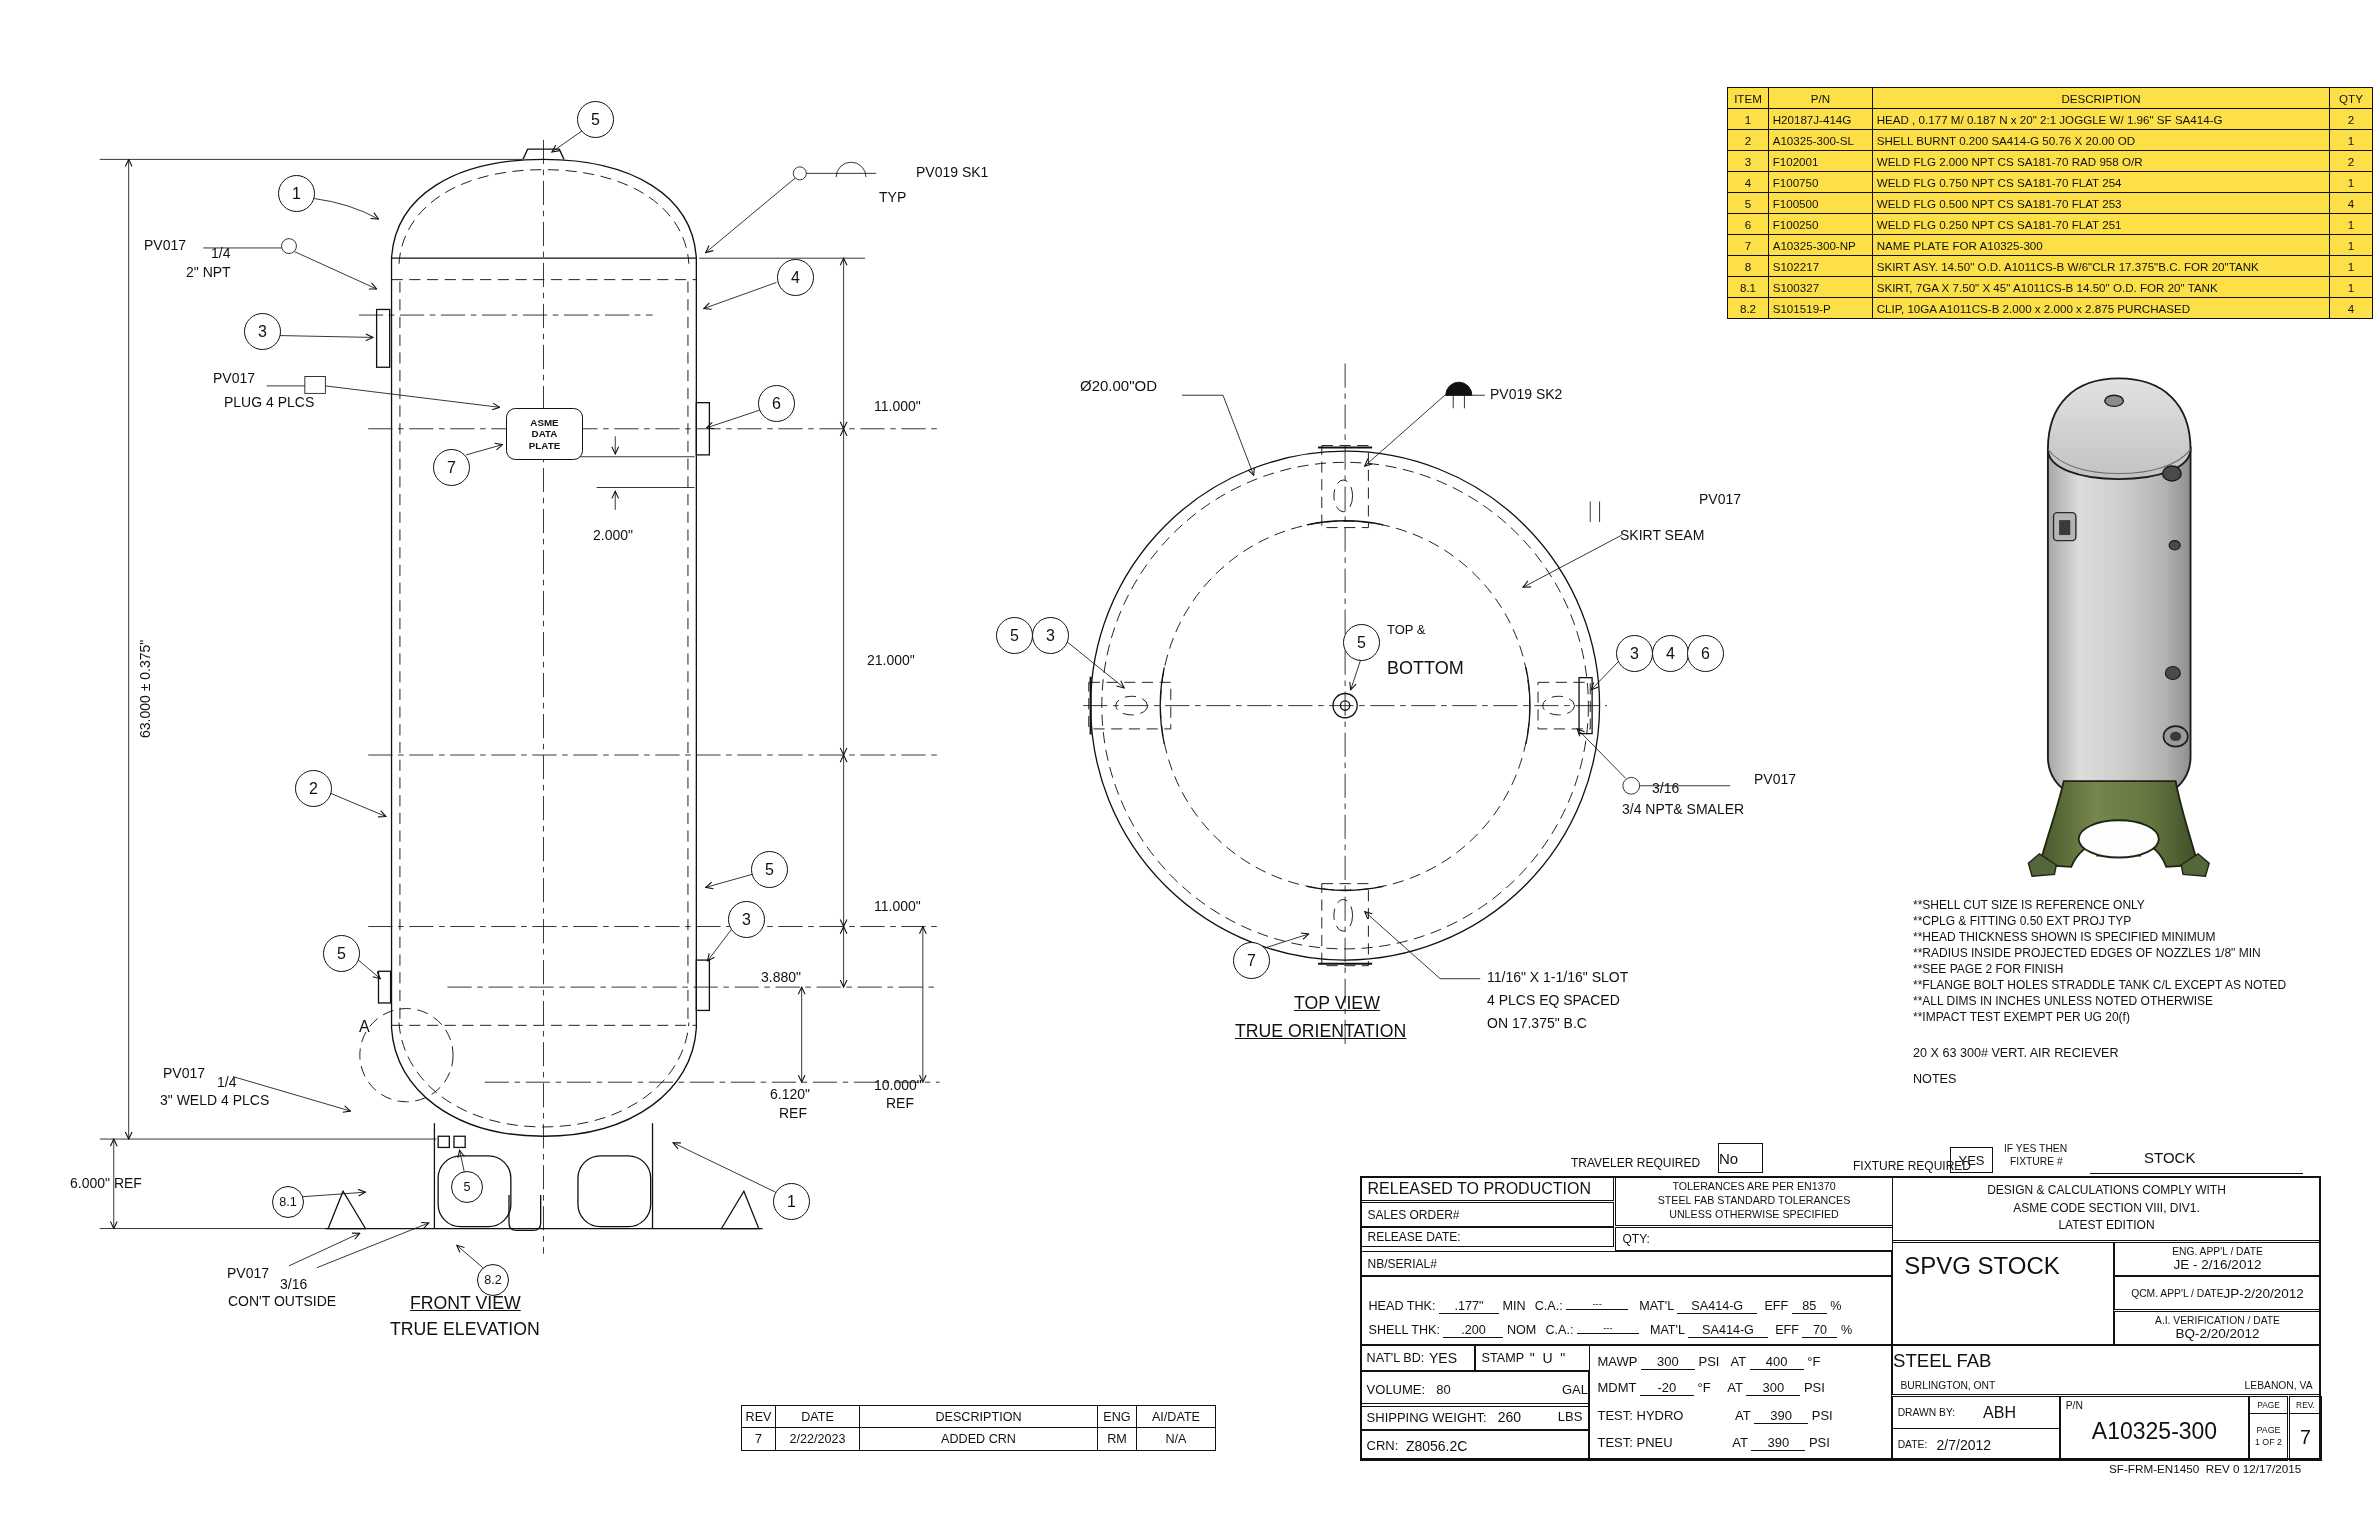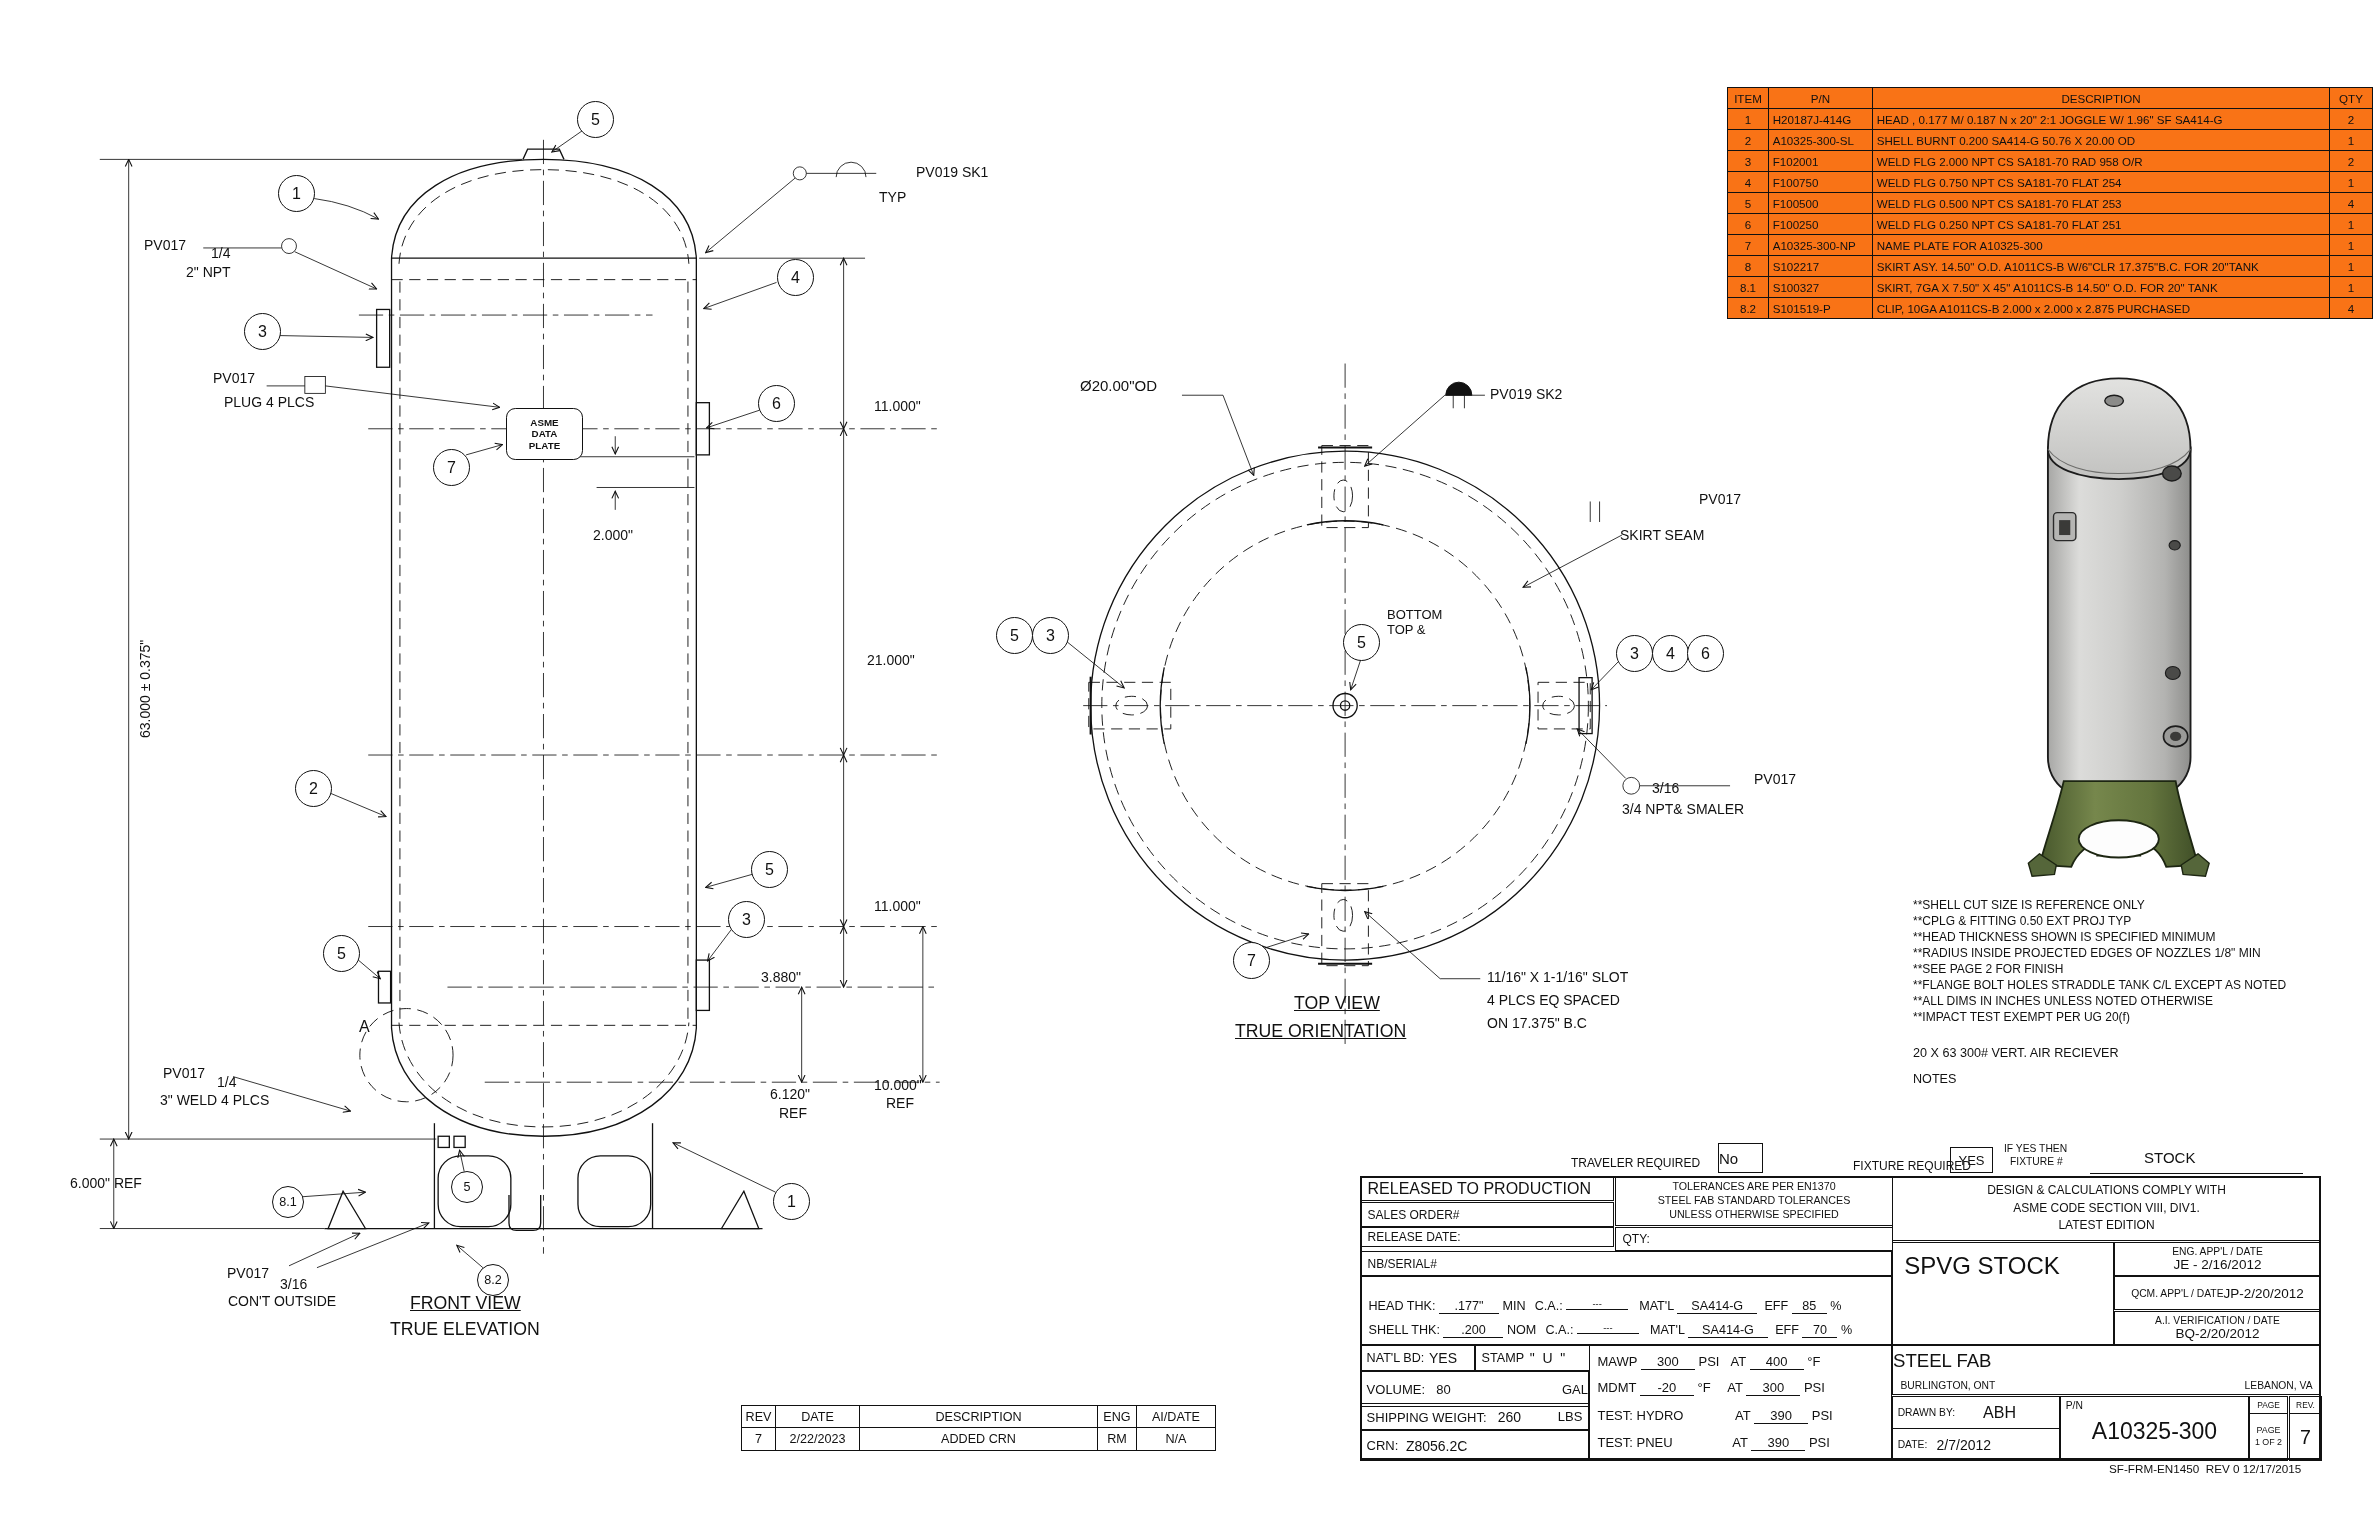--- a/index.html
+++ b/index.html
@@ -10,21 +10,21 @@
   .ol2{stroke:#111;stroke-width:2.2;fill:none}
   .thin{stroke:#111;stroke-width:0.9;fill:none}
   .hid{stroke:#111;stroke-width:1;fill:none;stroke-dasharray:12 7}
   .cl{stroke:#111;stroke-width:0.9;fill:none;stroke-dasharray:26 6 6 6}
   .lbl{position:absolute;white-space:nowrap;font-size:14px;line-height:1.12;color:#111}
   .big{font-size:17.7px}
   .ul{text-decoration:underline}
   .balloon{position:absolute;border:1.5px solid #111;border-radius:50%;background:#fff;
            display:flex;align-items:center;justify-content:center;font-size:16px}
   .balloon.sm{font-size:12.6px}
-  table.bom{position:absolute;left:1727px;top:87px;width:645px;border-collapse:collapse;table-layout:fixed;background:#f97316}
+  table.bom{position:absolute;left:1727px;top:87px;width:645px;border-collapse:collapse;table-layout:fixed;background:#fde047}
   table.bom th,table.bom td{border:1.4px solid #111;font-size:11.6px;padding:0 3.7px;height:20px;
       text-align:center;overflow:hidden;white-space:nowrap;font-weight:normal}
   table.bom td.l{text-align:left}
   .cell{position:absolute;border:1.9px solid #111;box-sizing:border-box}
   .u{display:inline-block;border-bottom:1.4px solid #111;text-align:center}
   .noteline{font-size:12px;line-height:16px;white-space:nowrap}
   table.rev{position:absolute;left:741px;top:1405px;width:475px;border-collapse:collapse;table-layout:fixed;background:#fff}
   table.rev th,table.rev td{border:1.6px solid #111;font-size:12.6px;height:21.4px;text-align:center;padding:0;font-weight:normal}
   .asmeplate{position:absolute;left:506px;top:408px;width:75px;height:50px;border:1.9px solid #111;border-radius:9.3px;
      display:flex;flex-direction:column;align-items:center;justify-content:center;font-size:9.8px;font-weight:bold;line-height:1.15;background:#fff}
@@ -313,21 +313,21 @@
   <div class="lbl" style="left:280px;top:1277px">3/16</div>
   <div class="lbl" style="left:228px;top:1294px">CON'T OUTSIDE</div>
   <div class="lbl big ul" style="left:410px;top:1294px">FRONT VIEW</div>
   <div class="lbl big" style="left:390px;top:1320px">TRUE ELEVATION</div>
 
   <div class="lbl" style="left:1080px;top:378px;font-size:15px">Ø20.00"OD</div>
   <div class="lbl" style="left:1490px;top:387px">PV019 SK2</div>
   <div class="lbl" style="left:1699px;top:492px">PV017</div>
   <div class="lbl" style="left:1620px;top:528px">SKIRT SEAM</div>
   <div class="lbl" style="left:1387px;top:623px;font-size:13px">TOP &amp;</div>
-  <div class="lbl" style="left:1387px;top:608px;font-size:13px">BOTTOM</div>
+  <div class="lbl" style="left:1387px;top:658px;font-size:18px">BOTTOM</div>
   <div class="lbl" style="left:1652px;top:781px">3/16</div>
   <div class="lbl" style="left:1754px;top:772px">PV017</div>
   <div class="lbl" style="left:1622px;top:802px">3/4 NPT&amp; SMALER</div>
   <div class="lbl" style="left:1487px;top:970px">11/16" X 1-1/16" SLOT</div>
   <div class="lbl" style="left:1487px;top:993px">4 PLCS EQ SPACED</div>
   <div class="lbl" style="left:1487px;top:1016px">ON 17.375" B.C</div>
   <div class="lbl big ul" style="left:1294px;top:994px">TOP VIEW</div>
   <div class="lbl big ul" style="left:1235px;top:1022px">TRUE ORIENTATION</div>
 
   <div class="balloon" style="left:278px;top:175px;width:35px;height:35px">1</div>

